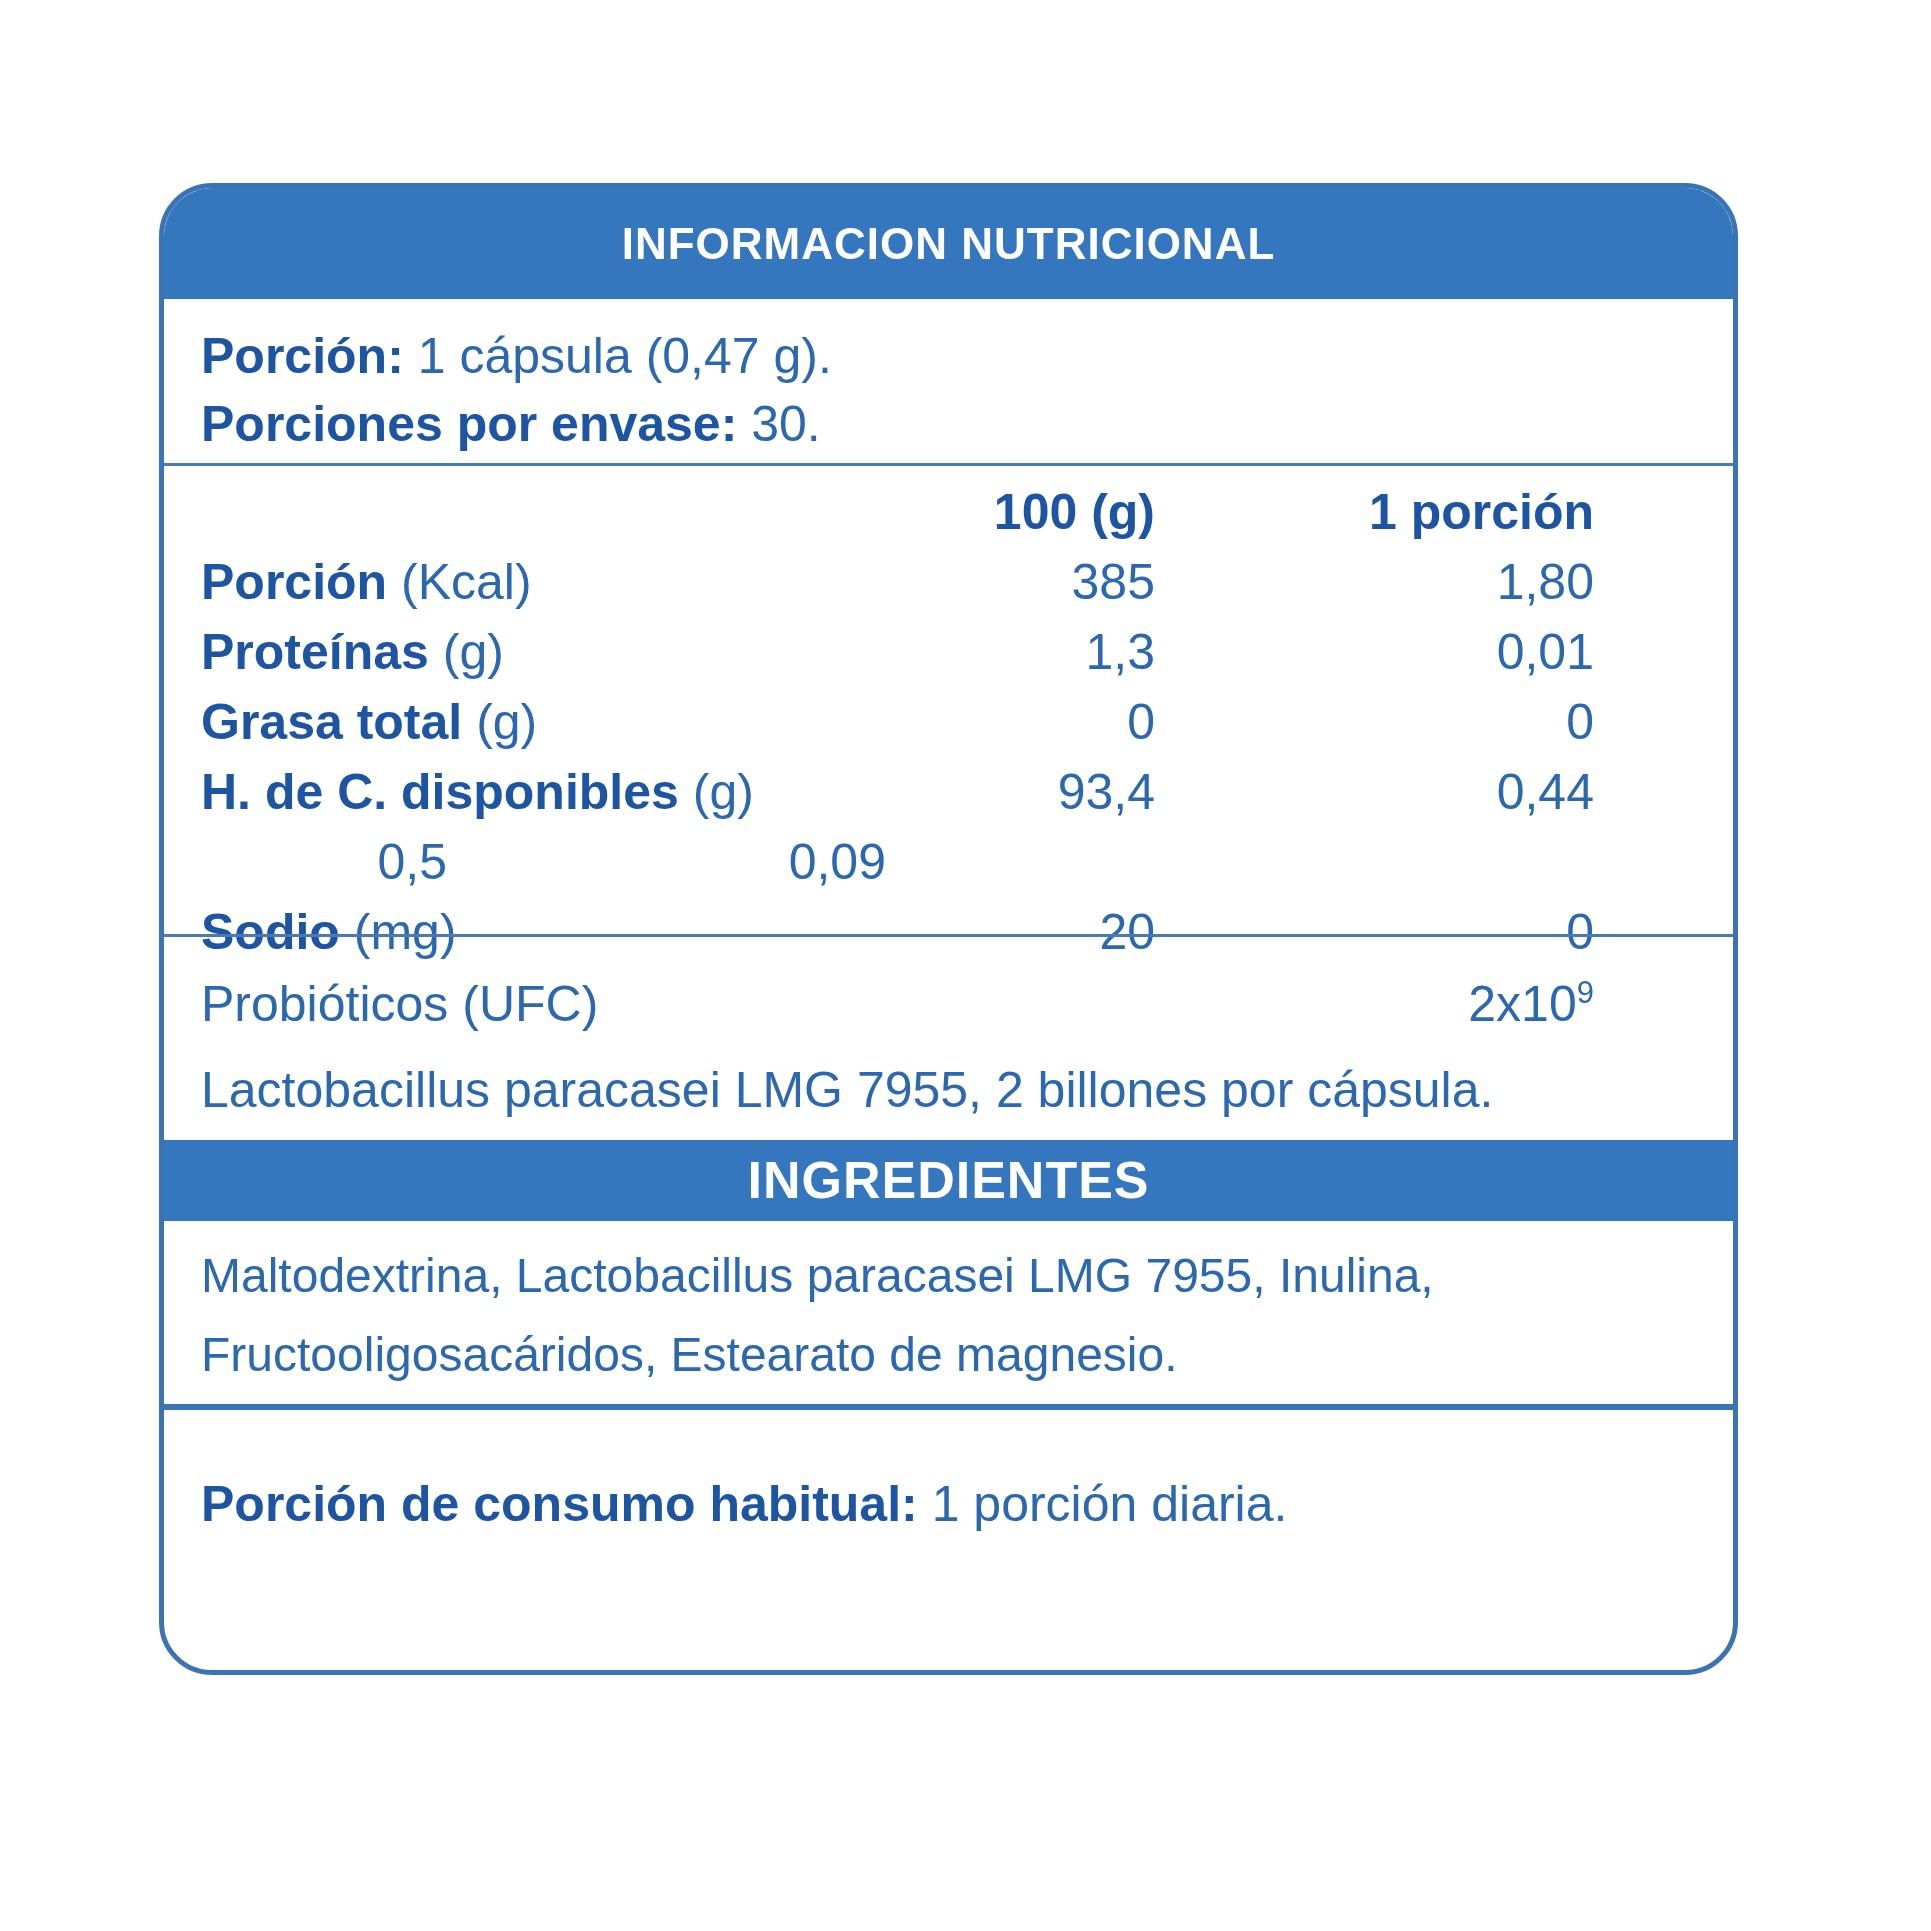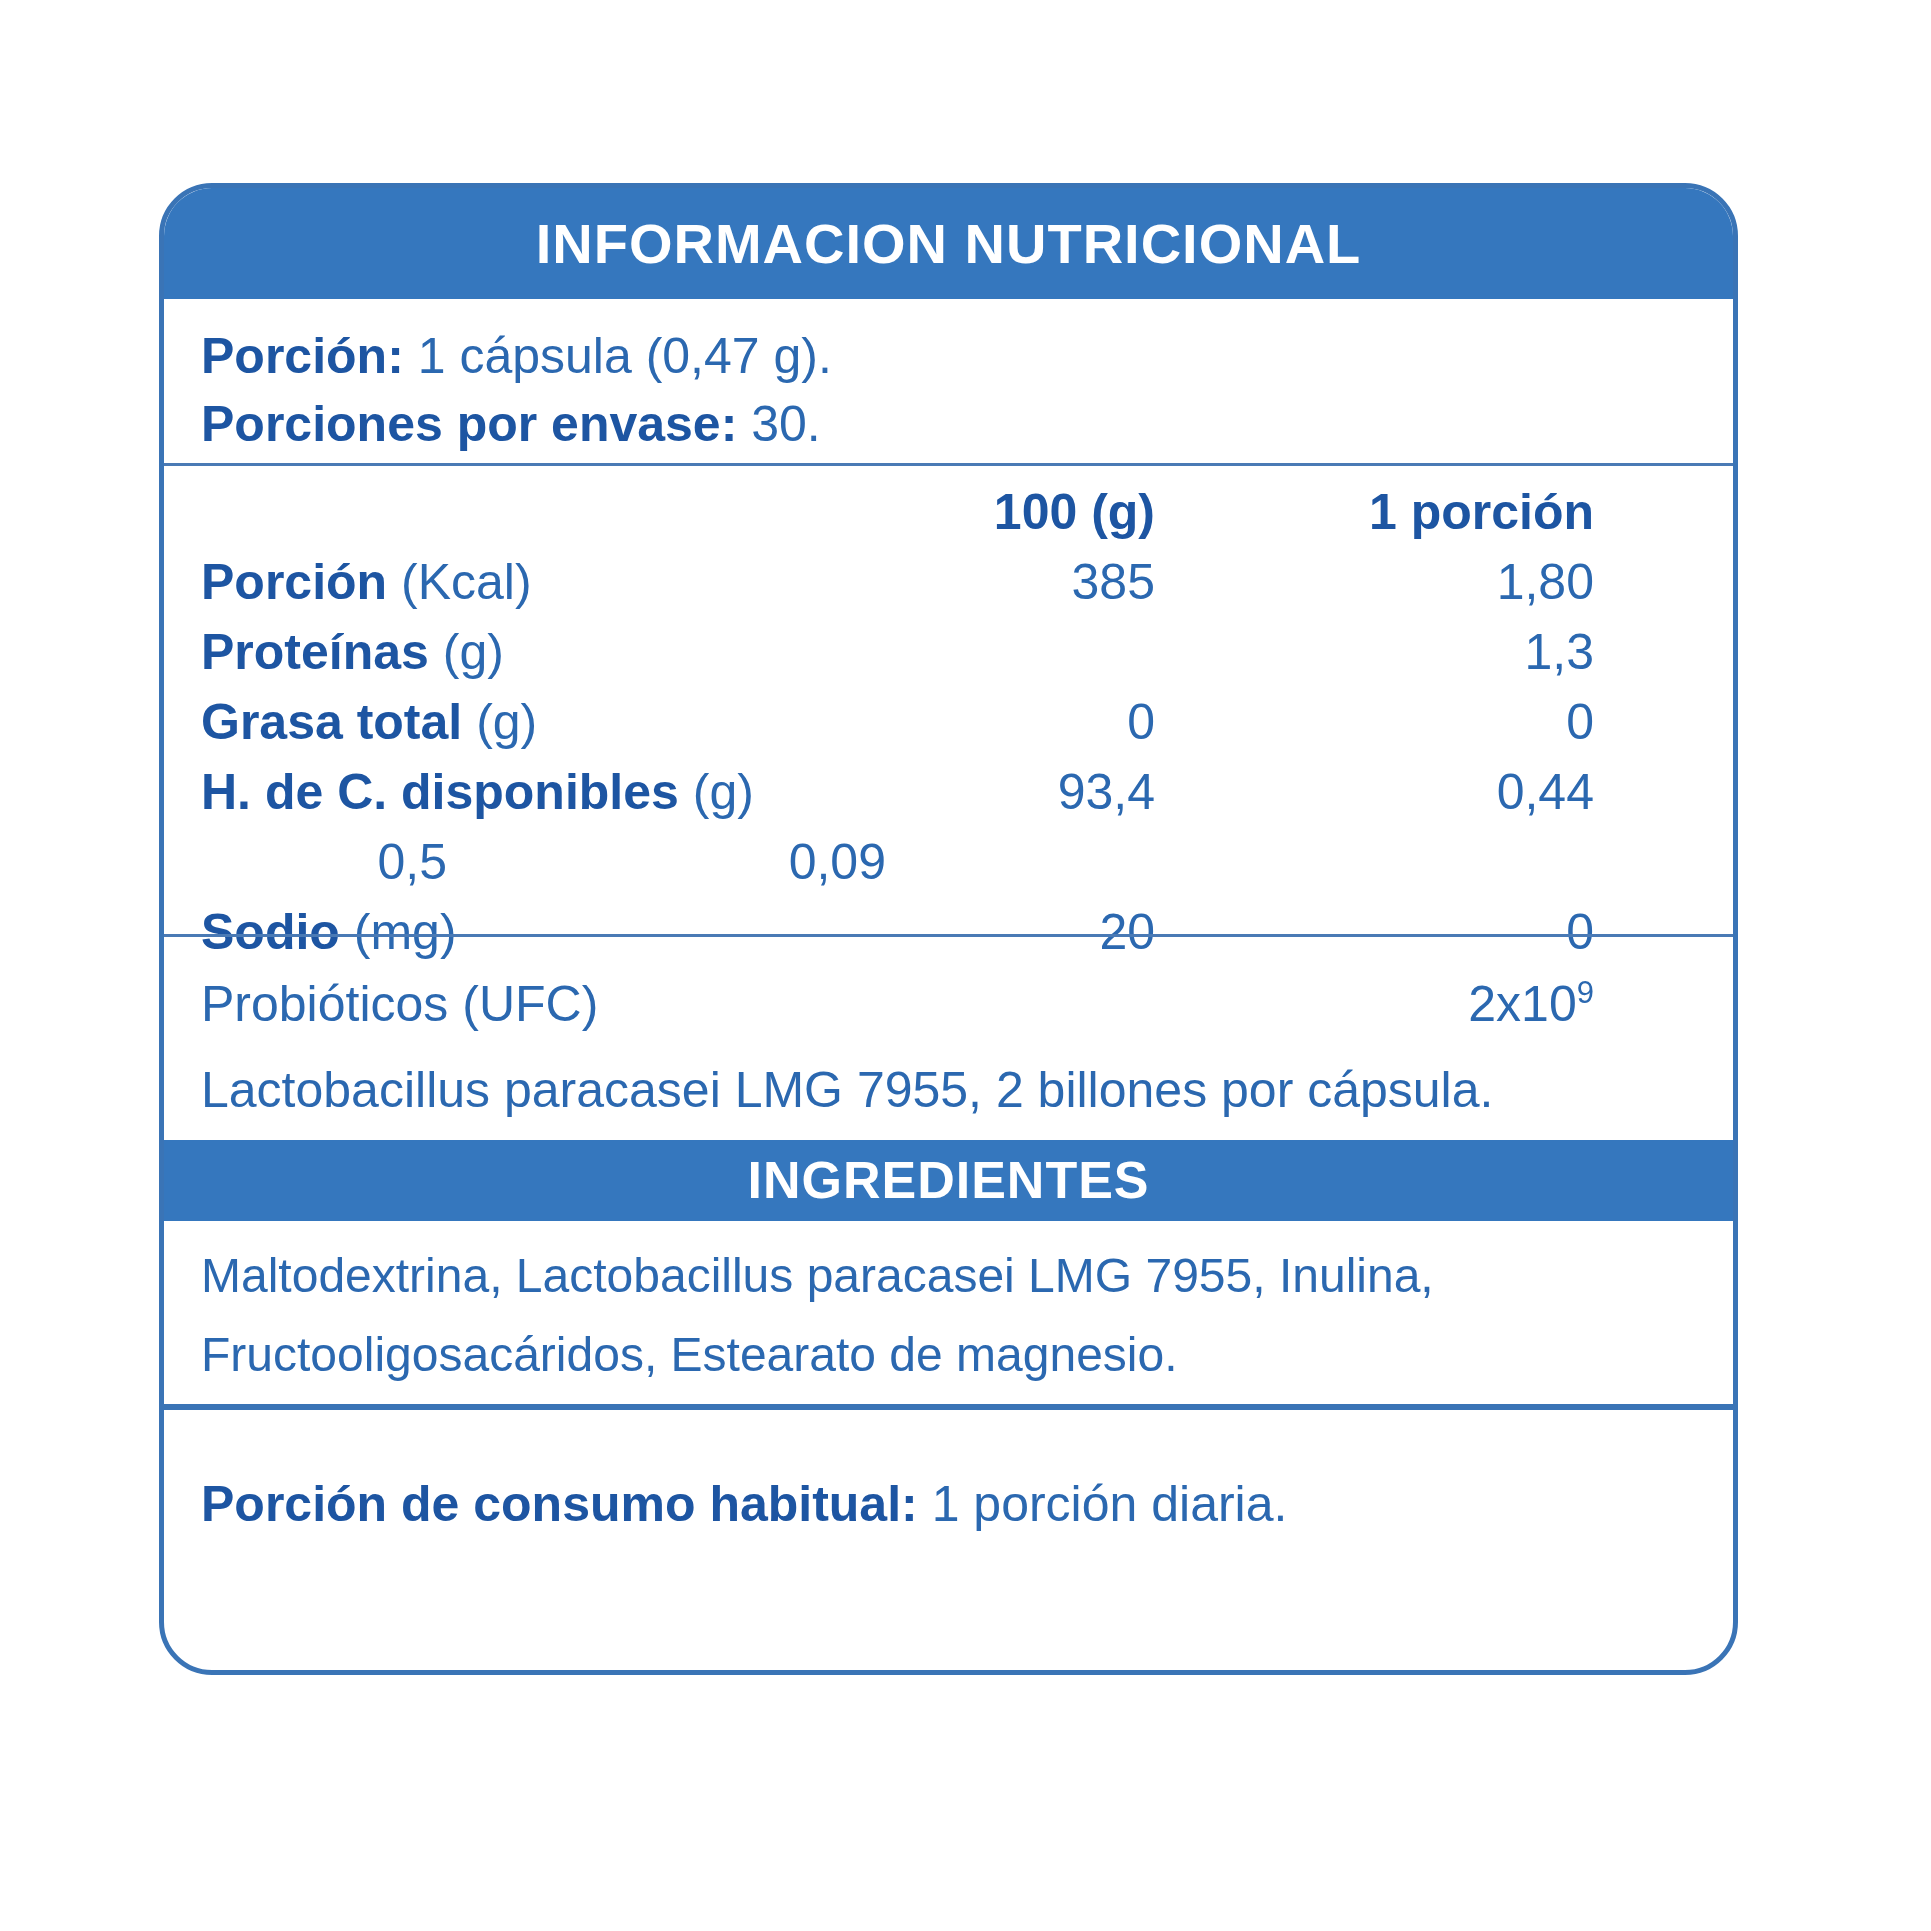--- a/index.html
+++ b/index.html
@@ -29,21 +29,21 @@
     display: flex;
     align-items: center;
     justify-content: center;
     flex: none;
   }
   .bar-header { height: 111px; }
   .bar-ingredients { height: 81px; }
   .bar-title {
     color: #ffffff;
     font-weight: 700;
-    font-size: 56px;
+    font-size: 44px;
     letter-spacing: 1px;
     white-space: nowrap;
   }
   .bar-ingredients .bar-title { font-size: 52px; }
 
   .bold-lab { font-weight: 700; color: #1d55a2; }
   .reg-txt  { font-weight: 400; color: #2b68b0; }
 
   .portion {
     height: 164px;
@@ -168,20 +168,21 @@
       <div class="t-val1 reg-txt">385</div>
       <div class="t-val2 reg-txt">1,80</div>
     </div>
 
     <div class="t-row">
       <div class="t-label">
         <span class="bold-lab">Proteínas</span>
         <span class="reg-txt">(g)</span>
       </div>
       <div class="t-val1 reg-txt">1,3</div>
+      <div class="t-val2 reg-txt">0,01</div>
     </div>
 
     <div class="t-row">
       <div class="t-label">
         <span class="bold-lab">Grasa total</span>
         <span class="reg-txt">(g)</span>
       </div>
       <div class="t-val1 reg-txt">0</div>
       <div class="t-val2 reg-txt">0</div>
     </div>

